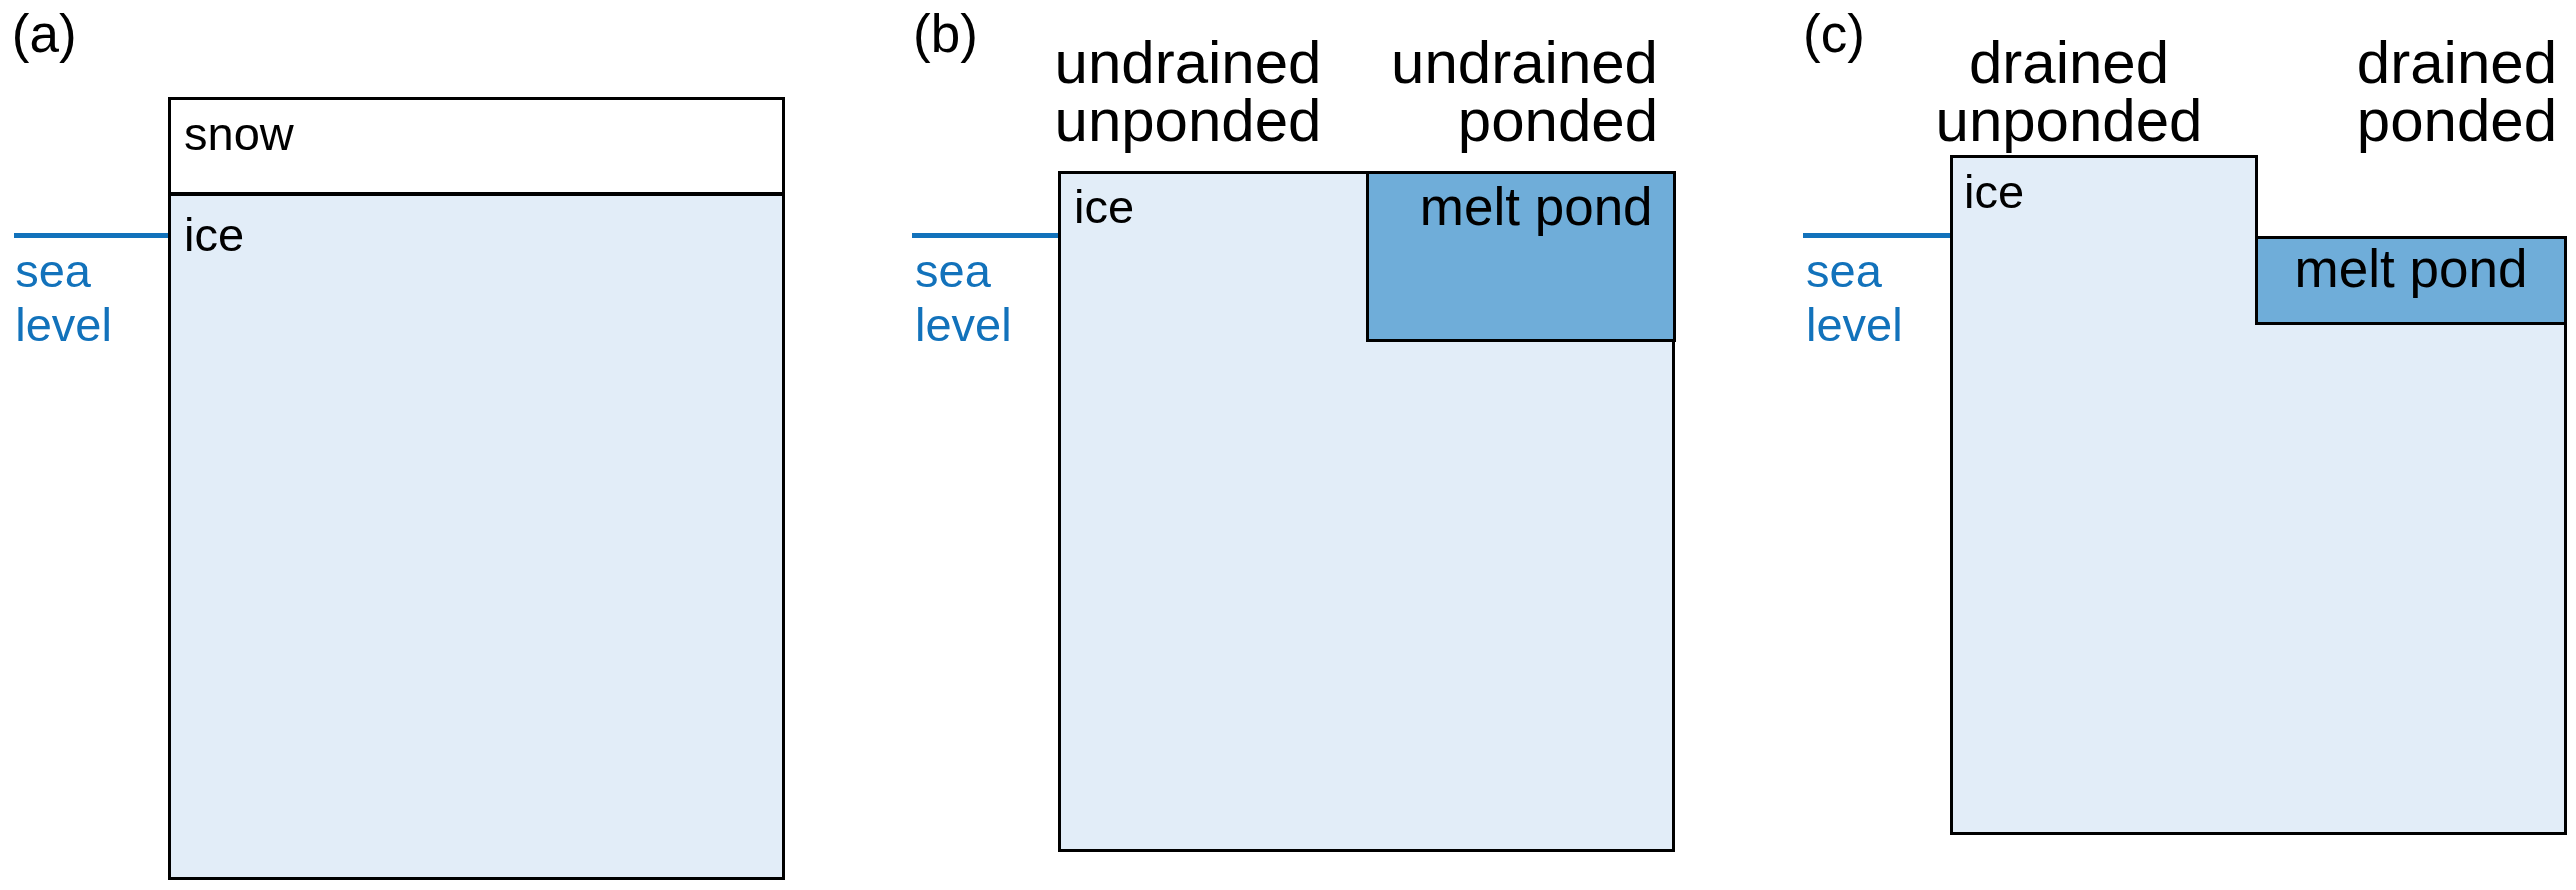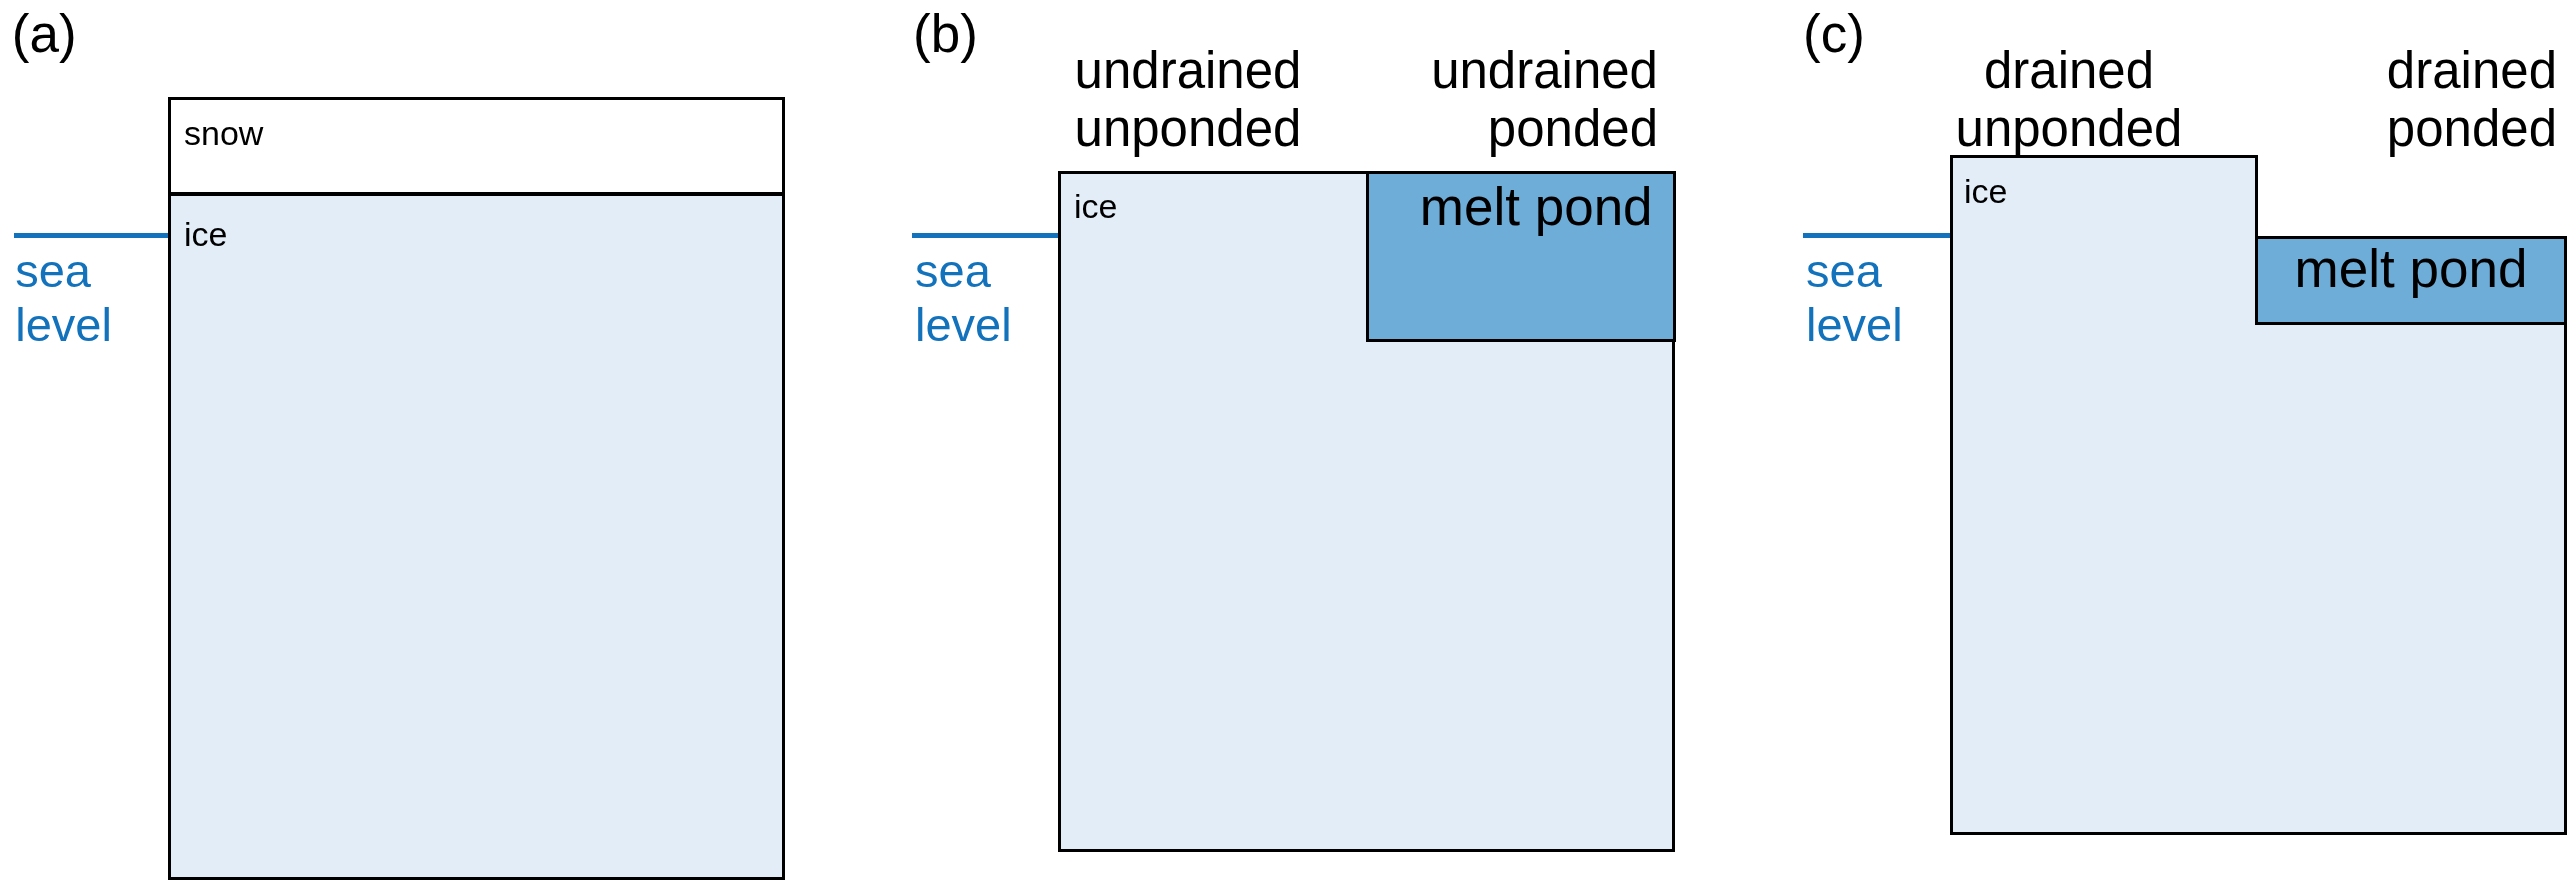--- a/index.html
+++ b/index.html
@@ -18,29 +18,29 @@
     font-family:"Liberation Sans","DejaVu Sans",sans-serif;
     color:var(--text);
     overflow:hidden;
   }
   .panel-label{
     position:absolute;top:7px;
     font-size:53px;line-height:53px;color:var(--text);
     white-space:nowrap;
   }
   .hdr{
-    position:absolute;top:42px;
-    font-size:51px;line-height:58px;color:var(--text);
+    position:absolute;top:34px;
+    font-size:60px;line-height:58px;color:var(--text);
     white-space:nowrap;
   }
   .hdr.center{text-align:center;}
   .hdr.right{text-align:right;}
   .lbl{
     position:absolute;
-    font-size:34px;line-height:53px;color:var(--text);
+    font-size:47px;line-height:53px;color:var(--text);
     white-space:nowrap;
   }
   .sea-line{
     position:absolute;top:233px;height:4.8px;
     background:var(--sea-blue);
   }
   .sea-label{
     position:absolute;top:244px;
     font-size:47px;line-height:54px;
     color:var(--sea-blue);

